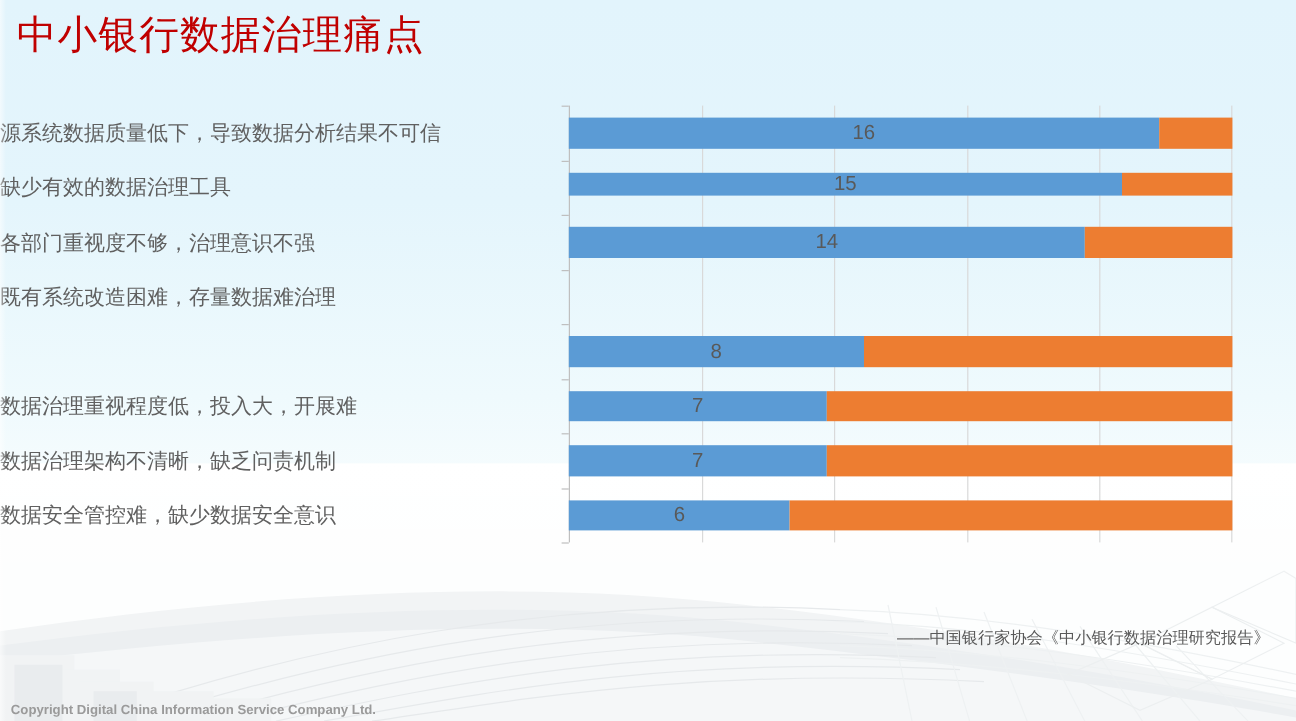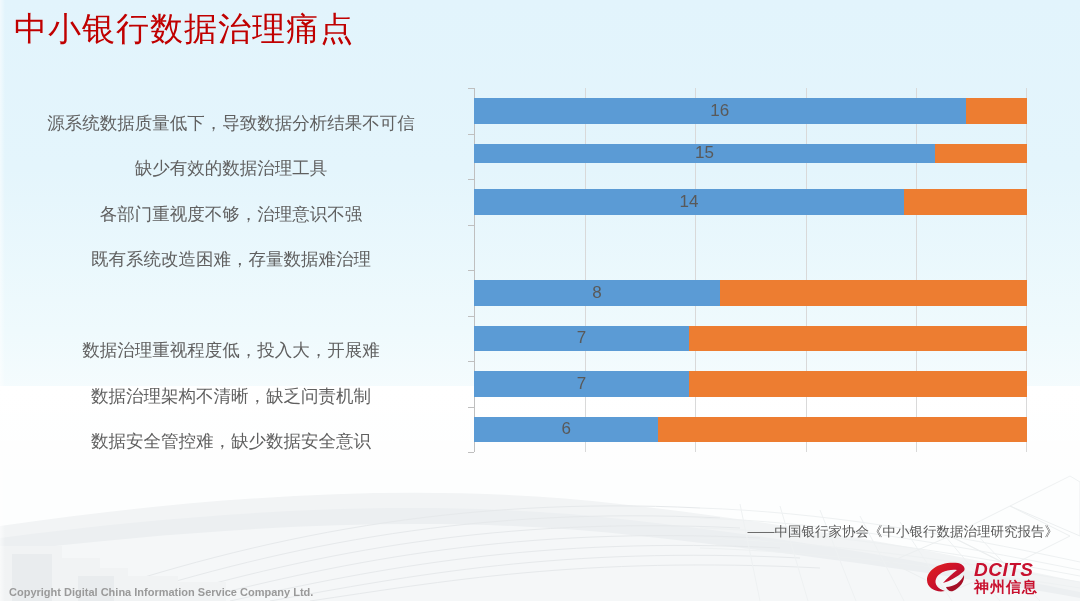--- a/index.html
+++ b/index.html
@@ -71,26 +71,25 @@
     position: absolute;
     left: 0;
     top: 4px;
     width: 462px;
     height: 364px;
   }
   .cat-label {
     position: absolute;
     right: 0;
     width: 462px;
-    text-align: center;
+    text-align: left;
     font-size: 17.5px;
     color: #606060;
     white-space: nowrap;
     transform: translateY(-50%);
-    margin-top: 12px;
   }
 
   .plot {
     position: absolute;
     left: 474px;
     top: 4px;
     width: 553px;
     height: 364px;
   }
 
@@ -327,34 +326,15 @@
         </div>
       </div>
 
     </div>
   </div>
 
   <div class="source-note">——中国银行家协会《中小银行数据治理研究报告》</div>
 
   <div class="copyright">Copyright  Digital China Information Service Company Ltd.</div>
 
-  <div class="logo">
-    <svg width="148" height="40" viewBox="0 0 148 40" xmlns="http://www.w3.org/2000/svg">
-      <defs>
-        <linearGradient id="swirl" x1="0" y1="0" x2="1" y2="1">
-          <stop offset="0%" stop-color="#e2211c"></stop>
-          <stop offset="55%" stop-color="#c8102e"></stop>
-          <stop offset="100%" stop-color="#8c0d20"></stop>
-        </linearGradient>
-      </defs>
-      <g>
-        <path d="M34 6 C 16 4, 3 13, 3 23 C 3 31, 12 36, 21 34 C 14 32, 10 27, 12 22 C 14 16, 23 12, 33 13 C 28 17, 23 21, 19 26 C 26 24, 33 20, 40 14 C 42 11, 39 7, 34 6 Z" fill="url(#swirl)"></path>
-        <path d="M22 30 C 30 30, 37 25, 40 18 C 41 24, 36 31, 29 34 C 26 35, 23 33, 22 30 Z" fill="#a50f26"></path>
-      </g>
-      <g>
-        <text x="50" y="19" font-family="'Liberation Sans', sans-serif" font-size="19" font-weight="bold" font-style="italic" fill="#c8102e" letter-spacing="0.5">DCITS</text>
-        <text x="50" y="35" font-family="'DejaVu Sans', sans-serif" font-size="15" font-weight="bold" fill="#c8102e" letter-spacing="1">神州信息</text>
-      </g>
-    </svg>
-  </div>
 
   <div class="edge-fade-left"></div>
 </div>
 
 </body></html>

